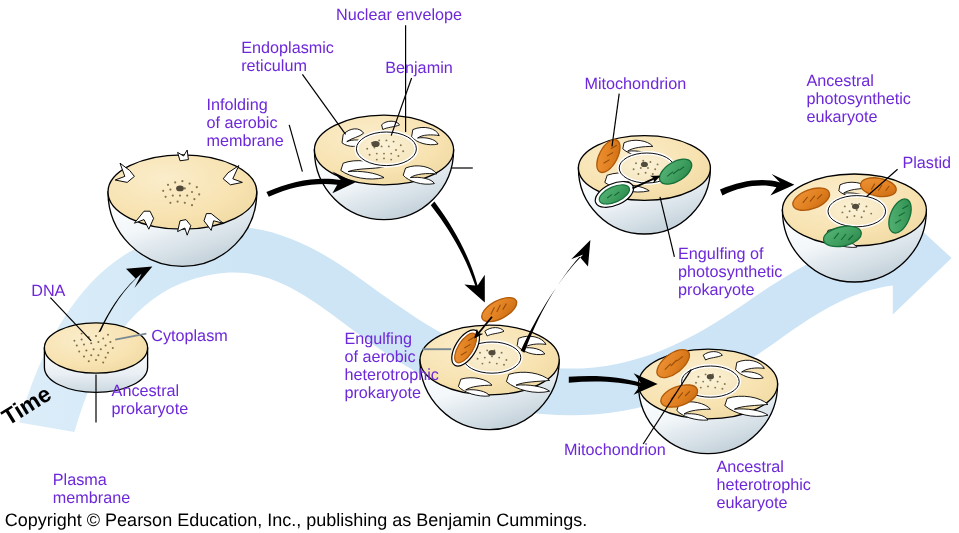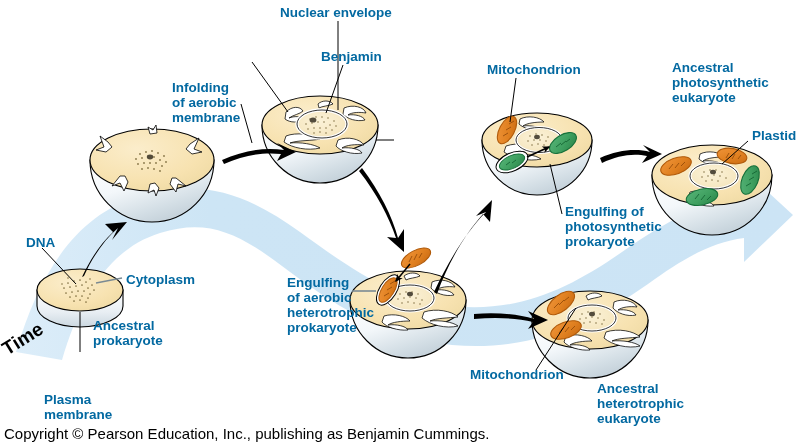--- a/index.html
+++ b/index.html
@@ -1,20 +1,20 @@
 <!DOCTYPE html>
 <html><head>
 <meta charset="utf-8">
 <style>
   html,body{margin:0;padding:0;background:#fff;}
   body{width:799px;height:444px;position:relative;overflow:hidden;
        font-family:"Liberation Sans","DejaVu Sans",sans-serif;}
   #stage{position:absolute;left:0;top:0;width:799px;height:444px;}
   svg.layer{position:absolute;left:0;top:0;width:799px;height:444px;}
-  .lbl{position:absolute;font-weight:bold;color:#0369a1;line-height:1.12;
+  .lbl{position:absolute;font-weight:normal;color:#6d28d9;line-height:1.12;
        white-space:pre-line;}
   .lbl.md{font-size:13.5px;}
   .copyright{position:absolute;left:4px;top:425px;font-size:15px;
              font-weight:normal;color:#000;white-space:nowrap;}
   .time-lbl{position:absolute;font-weight:bold;font-size:19px;color:#000;
             transform:rotate(-32deg);transform-origin:left bottom;}
 </style>
 </head>
 <body>
 
@@ -446,20 +446,22 @@
       <path d="M 536 370 L 576 308"></path>
     </g>
 
     <g stroke="#7A8A93" stroke-width="1.6" fill="none">
       <path d="M 122 278 L 96 283"></path>
       <path d="M 352 291 L 376 291"></path>
     </g>
   </svg>
 
   <div class="lbl md" style="left:280px;top:5px;">Nuclear envelope</div>
+  <div class="lbl md" style="left:201px;top:32px;">Endoplasmic
+reticulum</div>
   <div class="lbl md" style="left:321px;top:49px;">Benjamin</div>
   <div class="lbl md" style="left:487px;top:62px;">Mitochondrion</div>
   <div class="lbl md" style="left:672px;top:60px;">Ancestral
 photosynthetic
 eukaryote</div>
   <div class="lbl md" style="left:172px;top:80px;">Infolding
 of aerobic
 membrane</div>
   <div class="lbl md" style="left:752px;top:128px;text-align:center;">Plastid</div>
   <div class="lbl md" style="left:26px;top:235px;">DNA</div>

